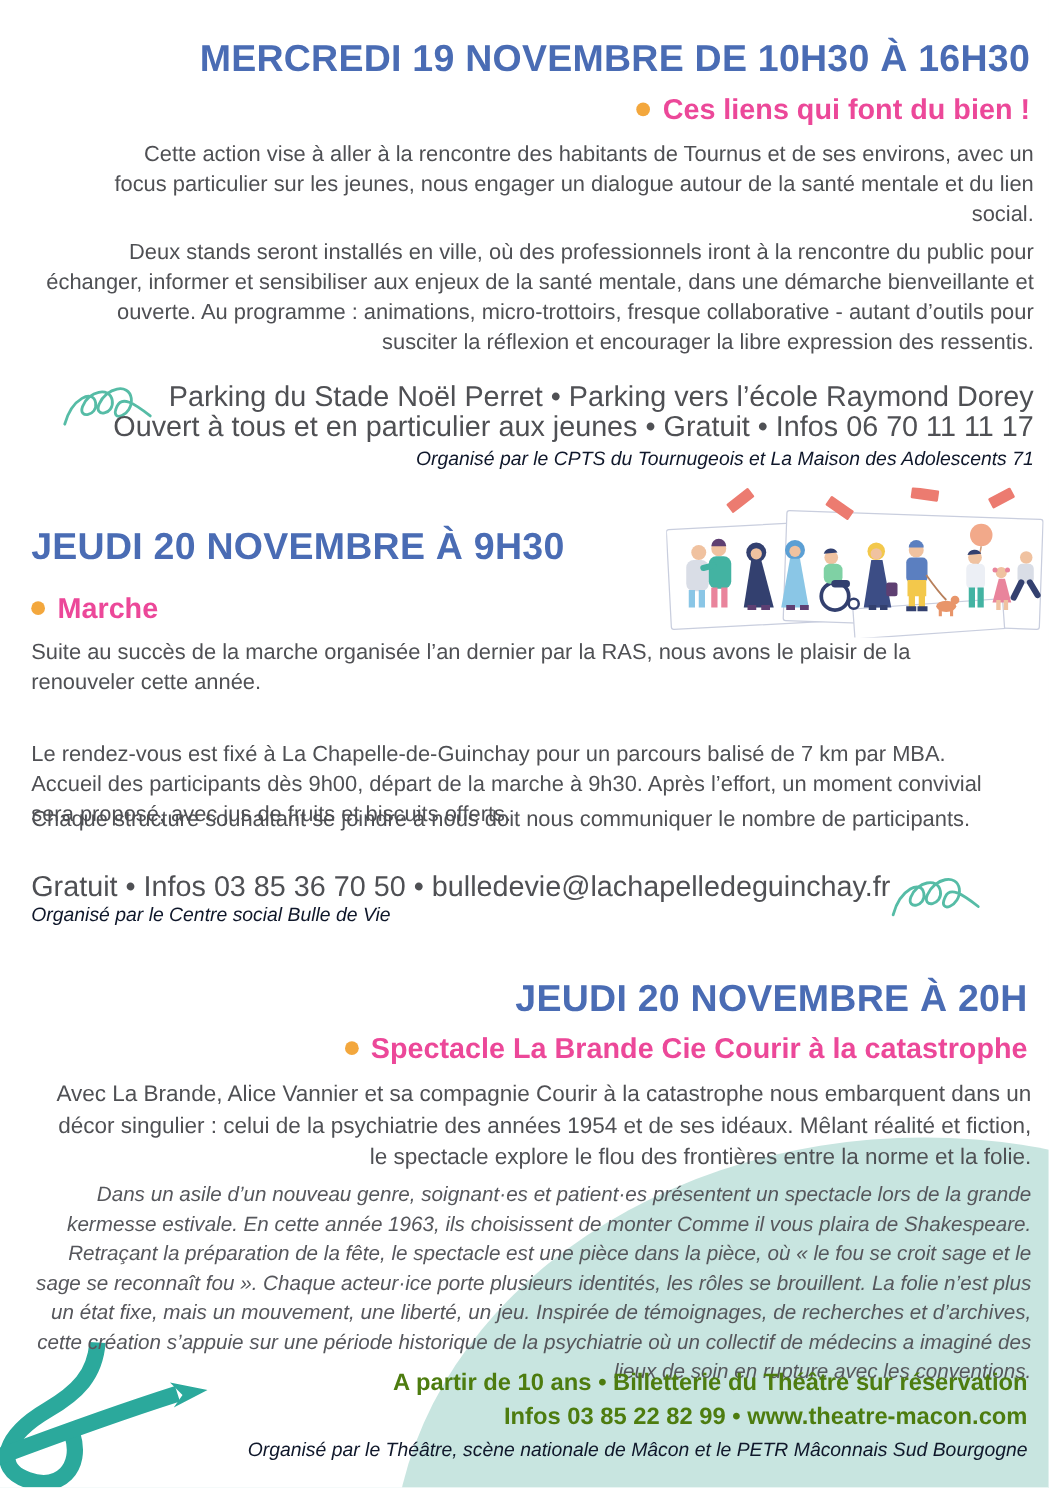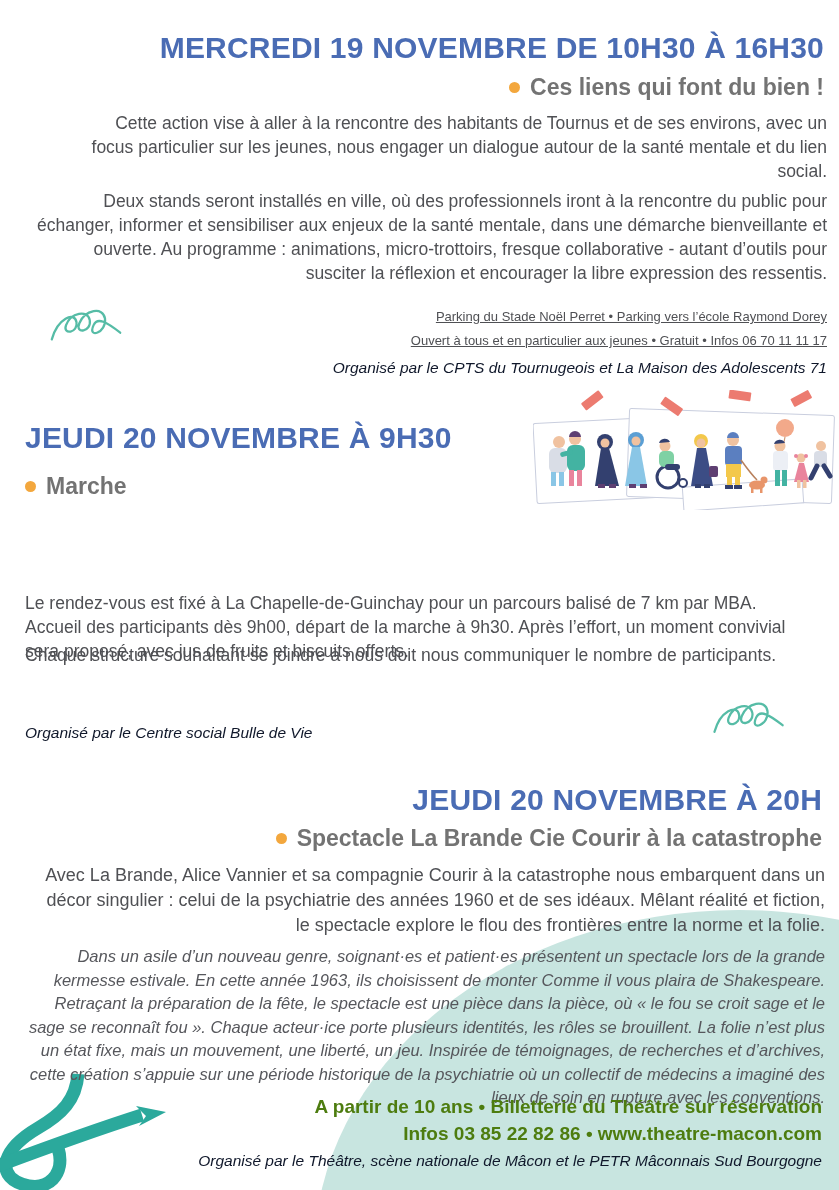--- a/index.html
+++ b/index.html
@@ -14,30 +14,30 @@
   .abs{position:absolute;}
   .sec-title{
     font-weight:700;
     font-size:30px;
     color:#4a6cb4;
     white-space:nowrap;
     letter-spacing:0.2px;
   }
   .sec-subtitle{
     display:flex;align-items:center;gap:10px;
-    font-weight:700;font-size:23px;color:#737373;
+    font-weight:700;font-size:23px;color:#ec4899;
     white-space:nowrap;
   }
   .bullet{
     width:11px;height:11px;border-radius:50%;
     background:#f3a73d;flex:0 0 auto;
   }
   .body-text{font-size:17.5px;line-height:24px;color:#4f5054;}
   .right{text-align:right;}
-  .info-line{font-size:13px;line-height:24px;color:#4f5054;white-space:nowrap;text-decoration:underline;}
+  .info-line{font-size:23px;line-height:24px;color:#4f5054;white-space:nowrap;}
   .organizer{font-style:italic;font-size:15.5px;color:#0f172a;white-space:nowrap;}
   .italic-para{font-style:italic;font-size:16.5px;line-height:23.5px;color:#56575c;}
   .footer-strong{font-weight:700;font-size:19px;line-height:27px;color:#4d7c0f;white-space:nowrap;}
   .teal-ellipse{
     left:314px;top:910px;width:850px;height:690px;
     border-radius:50%;background:#c8e5e0;z-index:0;
   }
   .txt{z-index:2;}
   svg{display:block;}
 </style>
@@ -150,45 +150,47 @@
     <path d="M291 76 L297 86" stroke="#33406f" stroke-width="5" stroke-linecap="round"></path>
   </svg>
 
   <div class="abs txt sec-title" style="top:421px;left:25px;">JEUDI 20 NOVEMBRE À 9H30</div>
 
   <div class="abs txt sec-subtitle" style="top:473px;left:25px;">
     <span class="bullet"></span>
     <span>Marche</span>
   </div>
 
+  <div class="abs txt body-text" style="top:509px;left:25px;width:772px;">Suite au succès de la marche organisée l’an dernier par la RAS, nous avons le plaisir de la renouveler cette année.</div>
 
   <div class="abs txt body-text" style="top:563px;left:25px;width:772px;margin-top:28px;">Le rendez-vous est fixé à La Chapelle-de-Guinchay pour un parcours balisé de 7 km par MBA. Accueil des participants dès 9h00, départ de la marche à 9h30. Après l’effort, un moment convivial sera proposé, avec jus de fruits et biscuits offerts.</div>
 
   <div class="abs txt body-text" style="top:643px;left:25px;width:772px;">Chaque structure souhaitant se joindre à nous doit nous communiquer le nombre de participants.</div>
 
+  <div class="abs txt info-line" style="top:697px;left:25px;">Gratuit • Infos 03 85 36 70 50 • bulledevie@lachapelledeguinchay.fr</div>
 
   <div class="abs txt organizer" style="top:724px;left:25px;">Organisé par le Centre social Bulle de Vie</div>
 
   <svg class="abs" style="left:702px;top:694px;z-index:2;" width="112" height="52" viewBox="0 0 100 55" aria-hidden="true">
     <path d="M4 40 C 10 18, 28 10, 30 22 C 32 33, 15 36, 19 25 C 24 12, 42 8, 44 20 C 46 32, 28 35, 33 23 C 39 9, 58 5, 60 18 C 62 33, 41 40, 48 25 C 52 16, 62 22, 76 33" stroke="#56bca6" stroke-width="2.4" fill="none" stroke-linecap="round"></path>
   </svg>
 
   <div class="abs txt sec-title" style="top:783px;right:17px;margin-left:35px;">JEUDI 20 NOVEMBRE À 20H</div>
 
   <div class="abs txt sec-subtitle" style="top:825px;right:17px;justify-content:flex-end;">
     <span class="bullet"></span>
     <span>Spectacle La Brande Cie Courir à la catastrophe</span>
   </div>
 
-  <div class="abs txt body-text right" style="top:863px;left:30px;right:14px;font-size:18px;line-height:25px;">Avec La Brande, Alice Vannier et sa compagnie Courir à la catastrophe nous embarquent dans un décor singulier : celui de la psychiatrie des années 1960 et de ses idéaux. Mêlant réalité et fiction, le spectacle explore le flou des frontières entre la norme et la folie.</div>
+  <div class="abs txt body-text right" style="top:863px;left:30px;right:14px;font-size:18px;line-height:25px;">Avec La Brande, Alice Vannier et sa compagnie Courir à la catastrophe nous embarquent dans un décor singulier : celui de la psychiatrie des années 1954 et de ses idéaux. Mêlant réalité et fiction, le spectacle explore le flou des frontières entre la norme et la folie.</div>
 
   <div class="abs txt italic-para right" style="top:945px;left:25px;right:14px;">Dans un asile d’un nouveau genre, soignant·es et patient·es présentent un spectacle lors de la grande kermesse estivale. En cette année 1963, ils choisissent de monter Comme il vous plaira de Shakespeare. Retraçant la préparation de la fête, le spectacle est une pièce dans la pièce, où « le fou se croit sage et le sage se reconnaît fou ». Chaque acteur·ice porte plusieurs identités, les rôles se brouillent. La folie n’est plus un état fixe, mais un mouvement, une liberté, un jeu. Inspirée de témoignages, de recherches et d’archives, cette création s’appuie sur une période historique de la psychiatrie où un collectif de médecins a imaginé des lieux de soin en rupture avec les conventions.</div>
 
   <div class="abs txt footer-strong" style="top:1093px;right:17px;">A partir de 10 ans • Billetterie du Théâtre sur réservation</div>
-  <div class="abs txt footer-strong" style="top:1120px;right:17px;">Infos 03 85 22 82 86 • www.theatre-macon.com</div>
+  <div class="abs txt footer-strong" style="top:1120px;right:17px;">Infos 03 85 22 82 99 • www.theatre-macon.com</div>
 
   <div class="abs txt organizer" style="top:1152px;right:17px;">Organisé par le Théâtre, scène nationale de Mâcon et le PETR Mâconnais Sud Bourgogne</div>
 
   <svg class="abs" style="left:0;top:1070px;z-index:1;" width="170" height="120" viewBox="0 0 170 120" aria-hidden="true">
     <path d="M78 4 C 76 30, 62 44, 38 58 C 4 78, -6 104, 22 114 C 48 123, 66 104, 58 78" stroke="#2ba99c" stroke-width="13" fill="none"></path>
     <path d="M-8 98 C 40 80, 95 60, 142 45" stroke="#2ba99c" stroke-width="13" fill="none"></path>
     <path d="M136 36 L166 42 L139 56 L146 46 Z" fill="#2ba99c"></path>
   </svg>
 
 </div>

